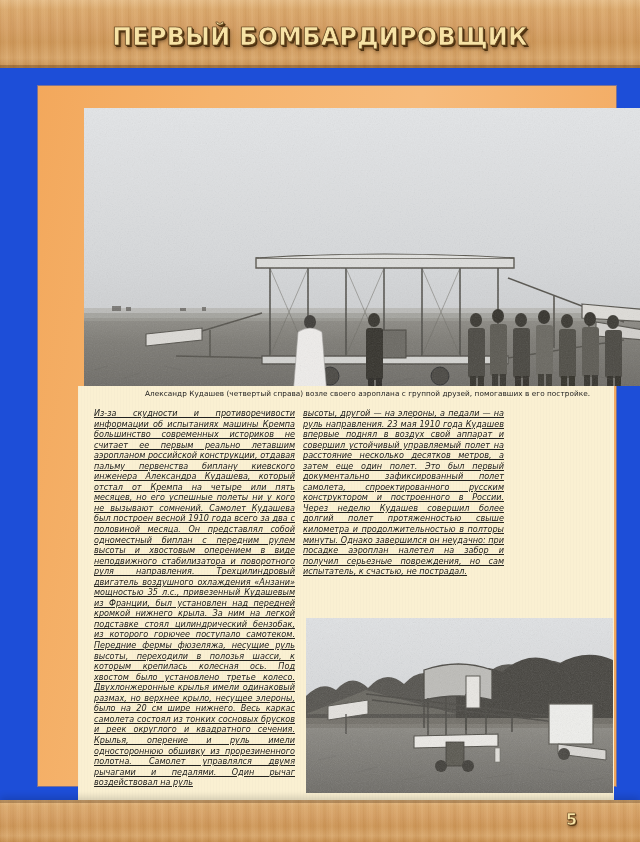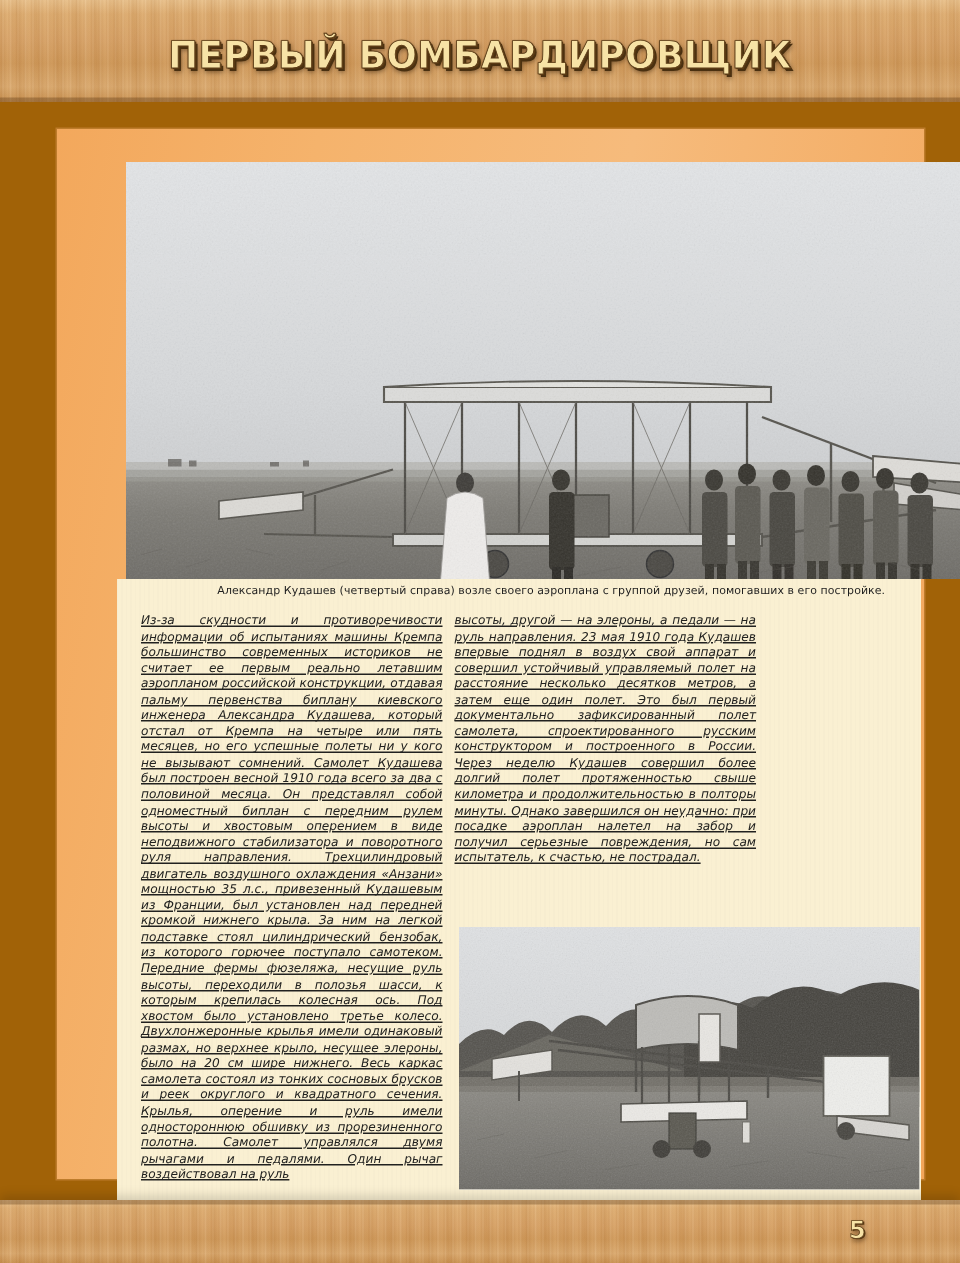--- a/index.html
+++ b/index.html
@@ -93,21 +93,21 @@
     white-space: nowrap;
   }
 
   
   .sheet {
     position: absolute;
     top: 68px;
     left: 0;
     width: 640px;
     height: 732px;
-    background: #a16207;
+    background: #1d4ed8;
   }
 
   
   .orange-frame {
     position: absolute;
     top: 18px;
     left: 38px;
     width: 578px;
     height: 700px;
     background: linear-gradient(100deg,

